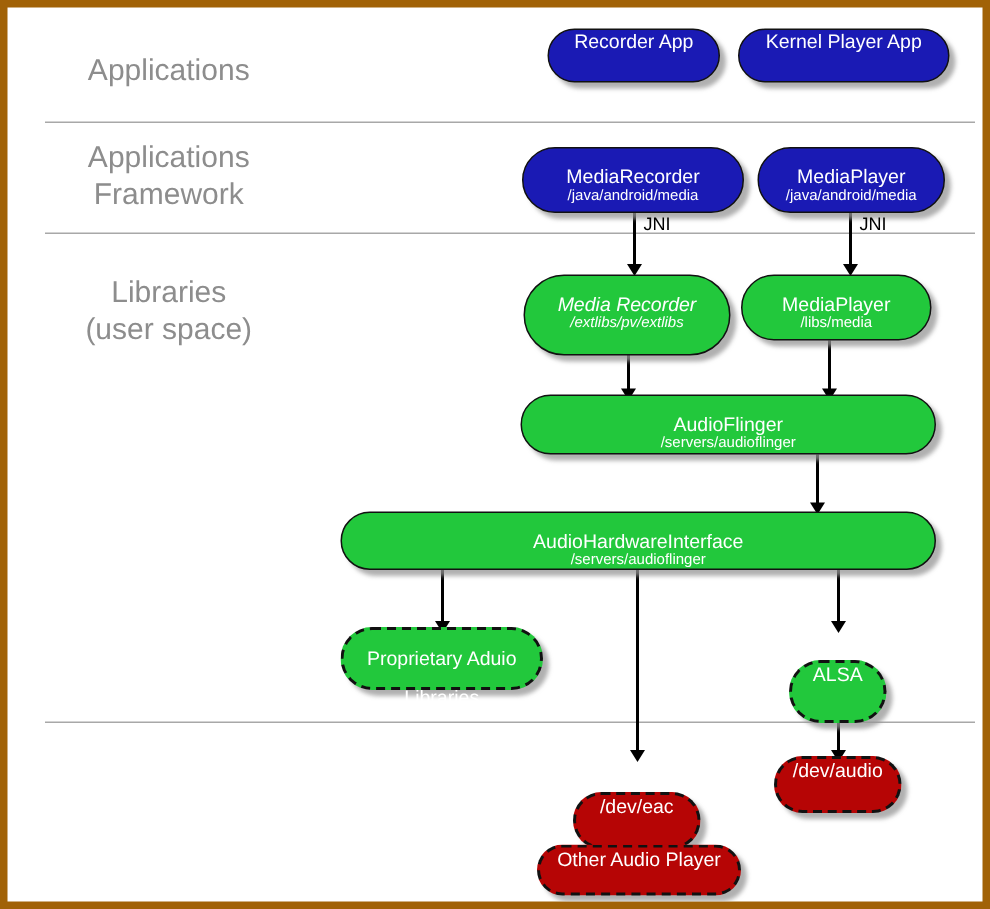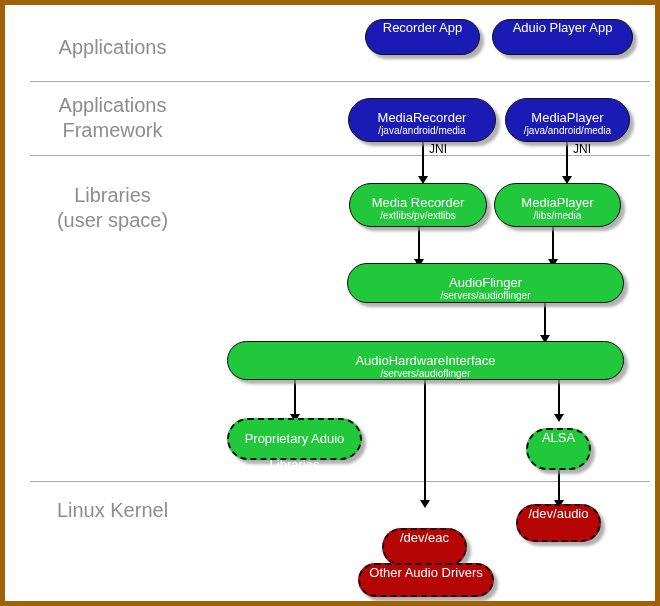--- a/index.html
+++ b/index.html
@@ -47,21 +47,20 @@
 
   <div class="divider" style="top:76px;"></div>
   <div class="divider" style="top:150px;"></div>
   <div class="divider" style="top:476px;"></div>
 
   <div class="layer-label" style="left:20px;top:30px;width:175px;">Applications</div>
   <div class="layer-label" style="left:20px;top:88px;width:175px;">Applications
 Framework</div>
   <div class="layer-label" style="left:20px;top:178px;width:175px;">Libraries
 (user space)</div>
-  <div class="layer-label" style="left:20px;top:493px;width:175px;">Linux Kernel</div>
 
   <div class="conn" style="left:417px;top:137px;height:38px;"></div>
   <div class="arrowhead" style="left:413px;top:171px;"></div>
 
   <div class="conn" style="left:561px;top:137px;height:38px;"></div>
   <div class="arrowhead" style="left:557px;top:171px;"></div>
 
   <div class="conn" style="left:413px;top:222px;height:36px;"></div>
   <div class="arrowhead" style="left:409px;top:254px;"></div>
 
@@ -83,33 +82,33 @@
   <div class="conn" style="left:553px;top:455px;height:44px;"></div>
   <div class="arrowhead" style="left:549px;top:495px;"></div>
 
   <div class="edge-label" style="left:424px;top:137px;">JNI</div>
   <div class="edge-label" style="left:568px;top:137px;">JNI</div>
 
   <div class="node blue" style="left:360px;top:14px;width:115px;height:36px;">
     <span class="t1">Recorder App</span>
   </div>
   <div class="node blue" style="left:487px;top:14px;width:141px;height:36px;">
-    <span class="t1">Aduio Player App</span>
+    <span class="t1">Kernel Player App</span>
   </div>
 
   <div class="node blue two" style="left:343px;top:93px;width:148px;height:44px;">
     <span class="t1">MediaRecorder</span>
     <span class="t2">/java/android/media</span>
   </div>
   <div class="node blue two" style="left:500px;top:93px;width:125px;height:44px;">
     <span class="t1">MediaPlayer</span>
     <span class="t2">/java/android/media</span>
   </div>
 
-  <div class="node green two" style="left:344px;top:178px;width:138px;height:44px;">
+  <div class="node green two" style="left:344px;top:178px;width:138px;height:54px;font-style:italic;">
     <span class="t1">Media Recorder</span>
     <span class="t2">/extlibs/pv/extlibs</span>
   </div>
   <div class="node green two" style="left:489px;top:178px;width:127px;height:44px;">
     <span class="t1">MediaPlayer</span>
     <span class="t2">/libs/media</span>
   </div>
 
   <div class="node green two" style="left:342px;top:258px;width:277px;height:40px;">
     <span class="t1">AudioFlinger</span>
@@ -119,28 +118,28 @@
   <div class="node green two" style="left:222px;top:336px;width:397px;height:39px;">
     <span class="t1">AudioHardwareInterface</span>
     <span class="t2">/servers/audioflinger</span>
   </div>
 
   <div class="node green dashed two" style="left:222px;top:413px;width:135px;height:42px;">
     <span class="t1">Proprietary Aduio</span>
     <span class="t1">Libraries</span>
   </div>
 
-  <div class="node green dashed" style="left:521px;top:423px;width:65px;height:42px;">
+  <div class="node green dashed" style="left:521px;top:435px;width:65px;height:42px;">
     <span class="t1">ALSA</span>
   </div>
 
   <div class="node red dashed" style="left:377px;top:523px;width:85px;height:38px;">
     <span class="t1">/dev/eac</span>
   </div>
   <div class="node red dashed" style="left:511px;top:499px;width:85px;height:38px;">
     <span class="t1">/dev/audio</span>
   </div>
 
   <div class="node red dashed" style="left:353px;top:558px;width:136px;height:34px;">
-    <span class="t1">Other Audio Drivers</span>
+    <span class="t1">Other Audio Player</span>
   </div>
 
 </div>
 
 </body></html>

